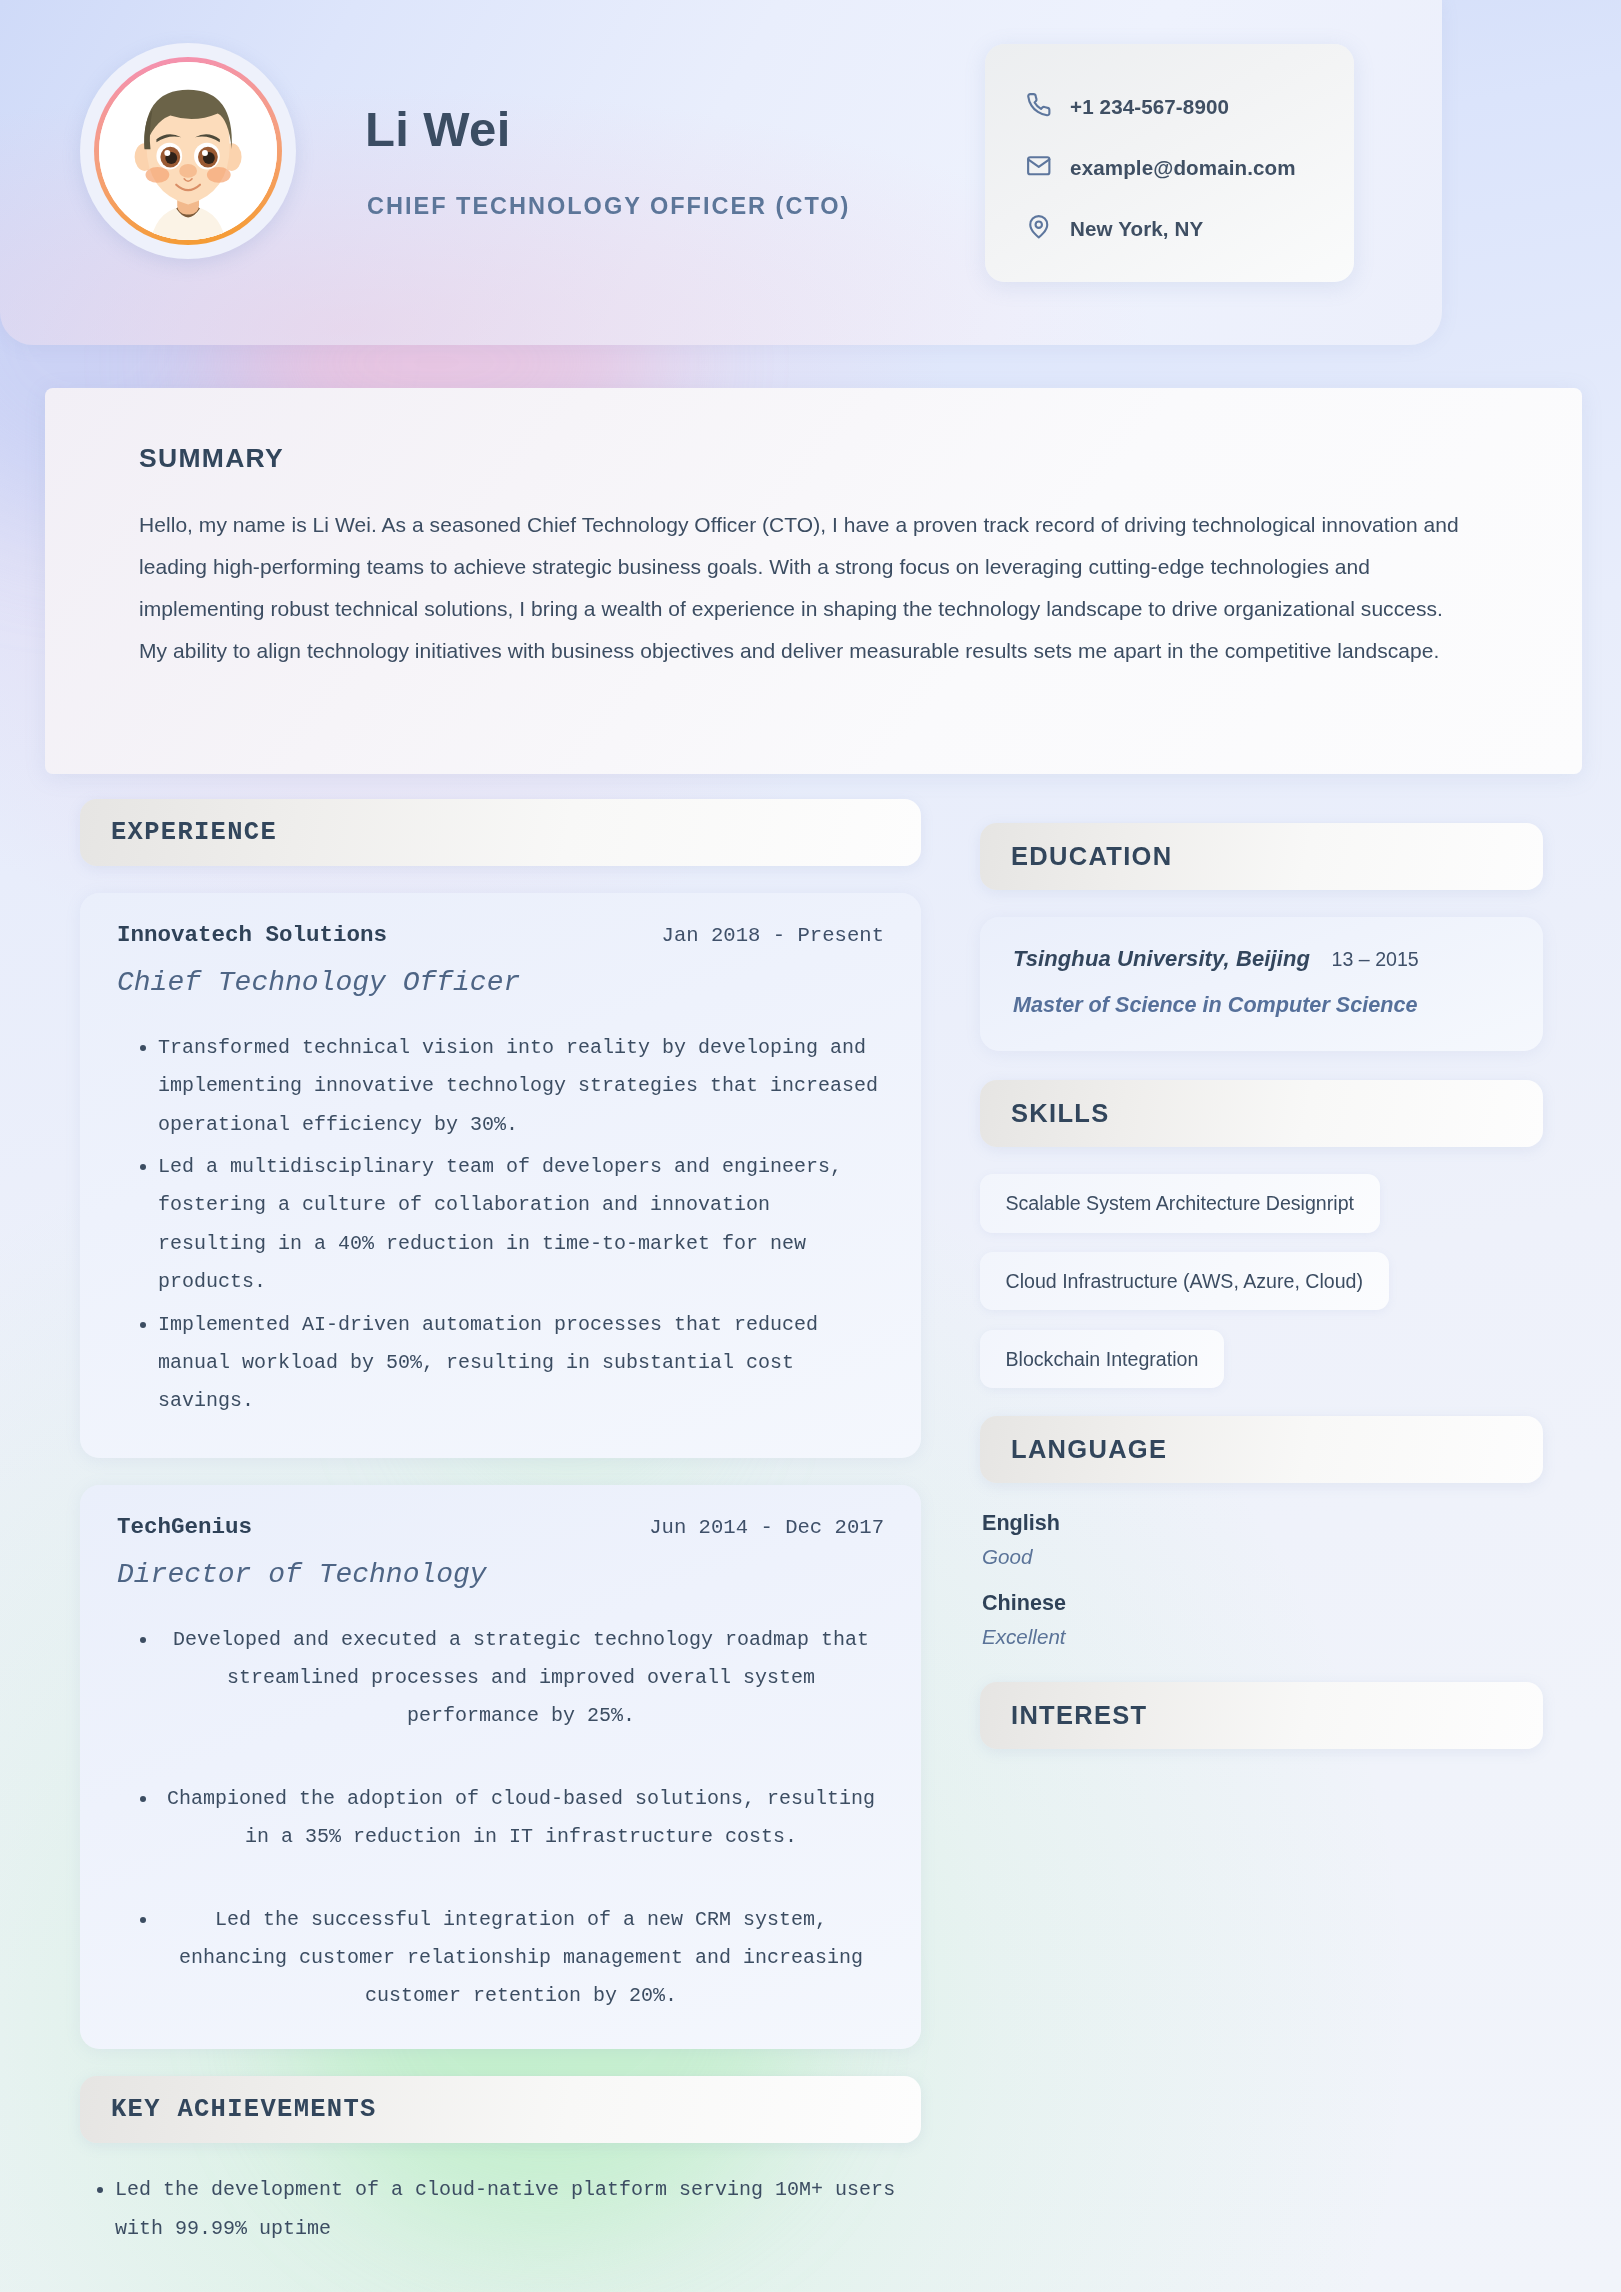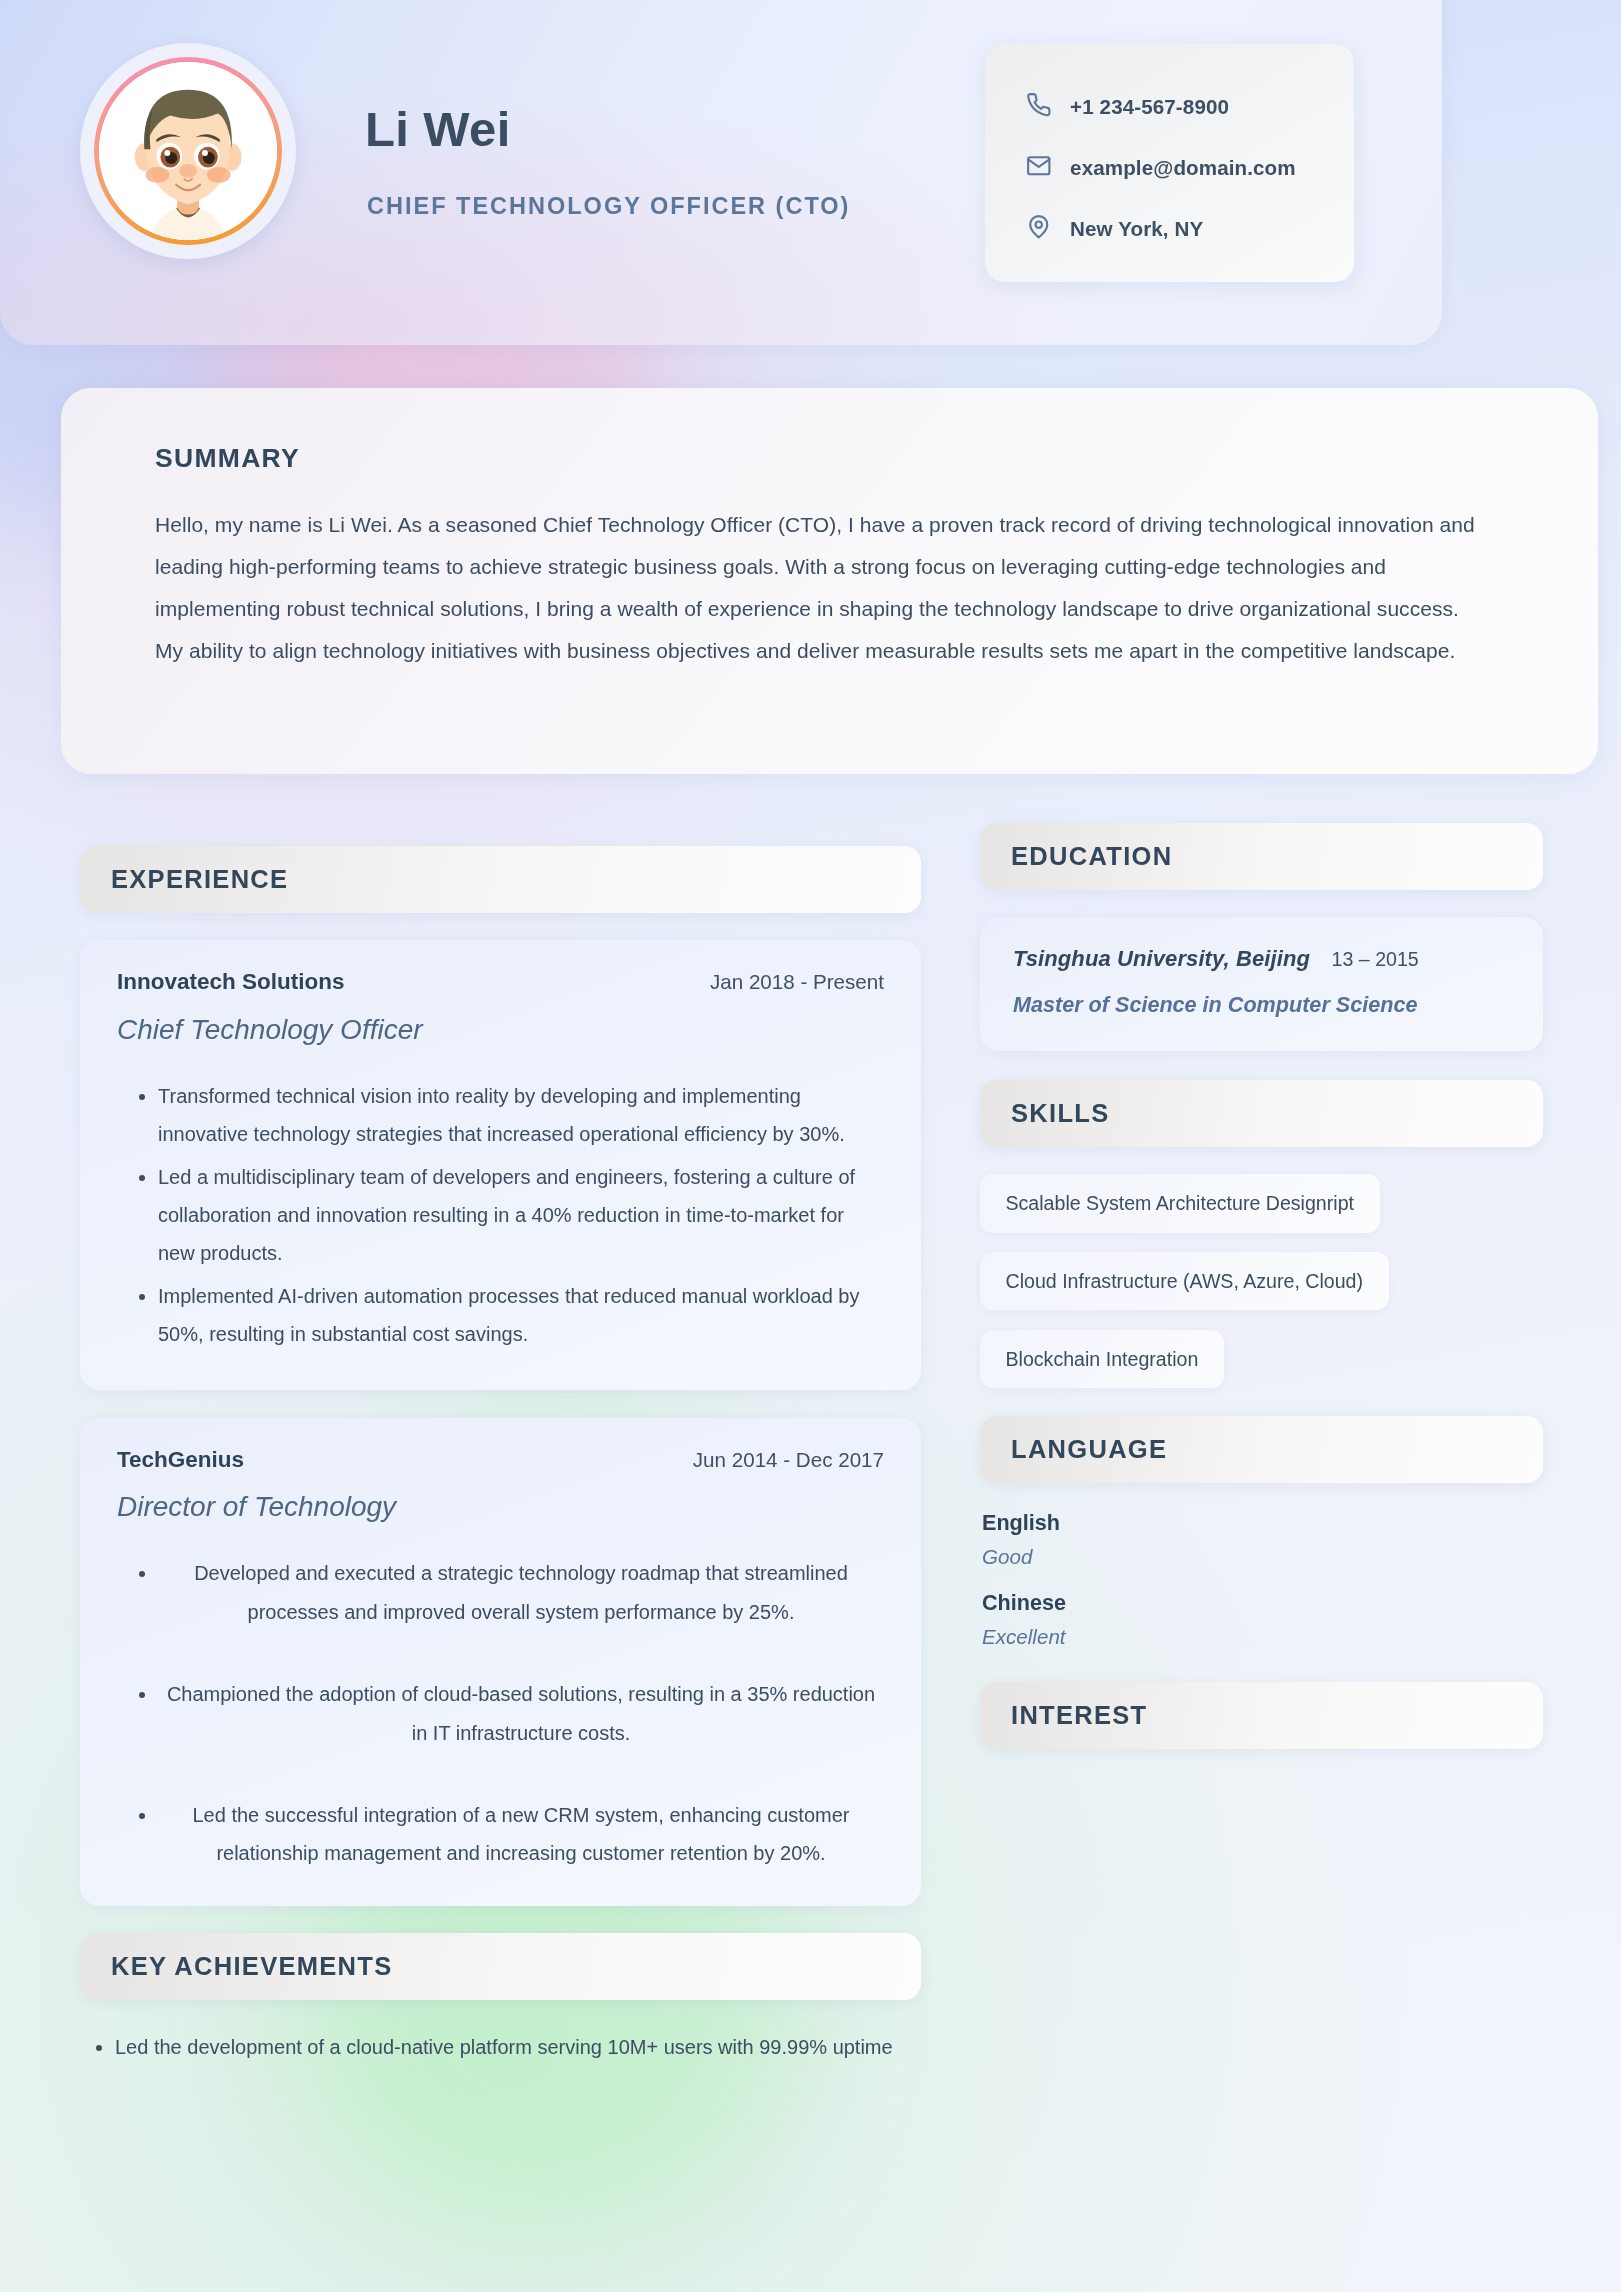--- a/index.html
+++ b/index.html
@@ -106,44 +106,44 @@
   .contact-text {
     font-size: 20.6px;
     color: #3f4f63;
     letter-spacing: 0.1px;
     font-weight: bold;
   }
 
   
   .summary-card {
     position: absolute;
-    left: 61px; top: 388px;
+    left: 45px; top: 388px;
     width: 1537px; height: 386px;
-    border-radius: 30px;
+    border-radius: 8px;
     background: linear-gradient(128deg, #f2eff6 0%, #f6f4f8 30%, #fafafc 62%, #fcfcfd 100%);
     box-shadow: 0 3.9px 21.6px rgba(125, 145, 195, .13);
     padding: 55px 73px 0 94px;
   }
   .summary-title {
     font-size: 26.5px;
     font-weight: 700;
     letter-spacing: 1.3px;
     color: #32465c;
     margin-bottom: 30px;
   }
   .summary-body {
     font-size: 21px;
     line-height: 2.0;
     color: #3c4d62;
     letter-spacing: 0.05px;
     max-width: 1333px;
   }
 
   
-  .col-left  { position: absolute; left: 80px;  top: 846px; width: 841px; }
+  .col-left  { position: absolute; left: 80px;  top: 799px; width: 841px; font-family: Liberation Mono, monospace; }
   .col-right { position: absolute; left: 980px; top: 823px; width: 563px; }
 
   .section-header {
     height: 67px;
     border-radius: 16.7px;
     background: linear-gradient(100deg, #e6e5e3 0%, #efeeec 26%, #f8f8f7 58%, #fdfdfd 100%);
     box-shadow: 0 2.9px 13.7px rgba(125, 145, 195, .13);
     display: flex; align-items: center;
     padding-left: 31px;
     margin-bottom: 27.4px;

